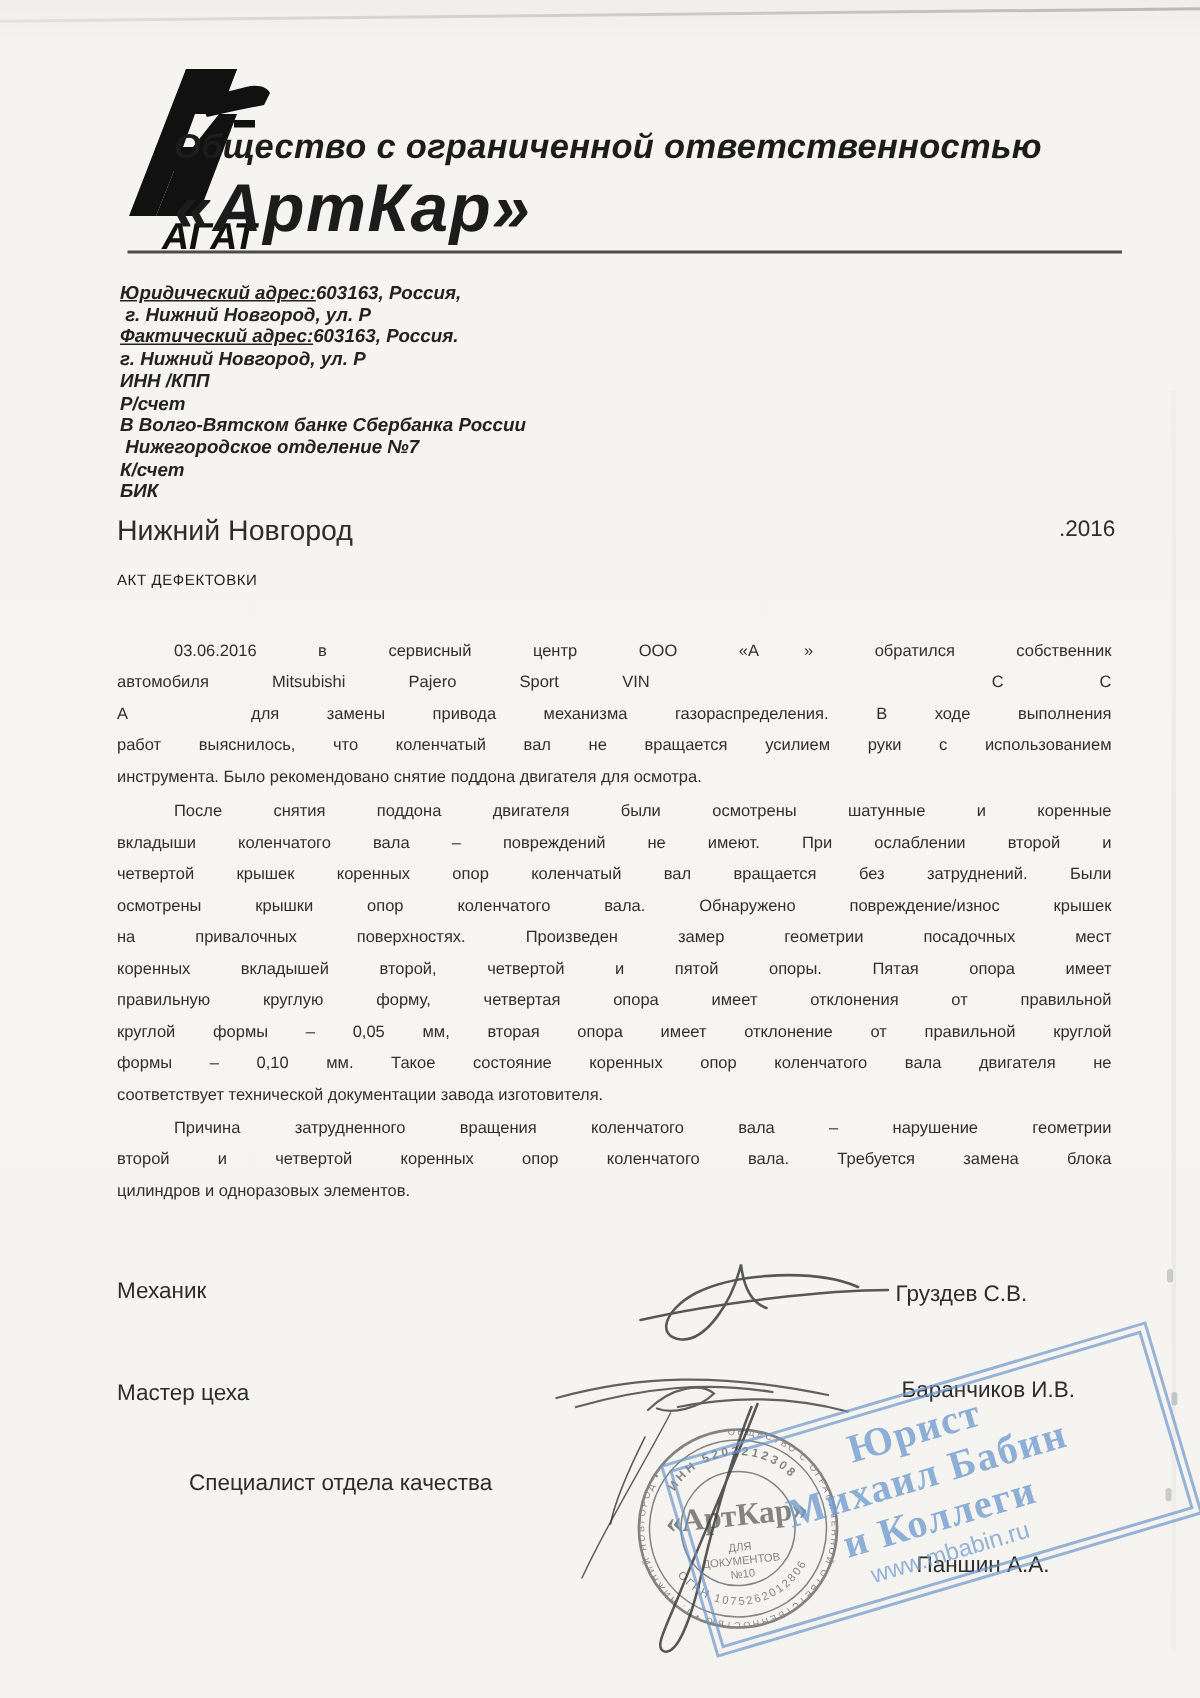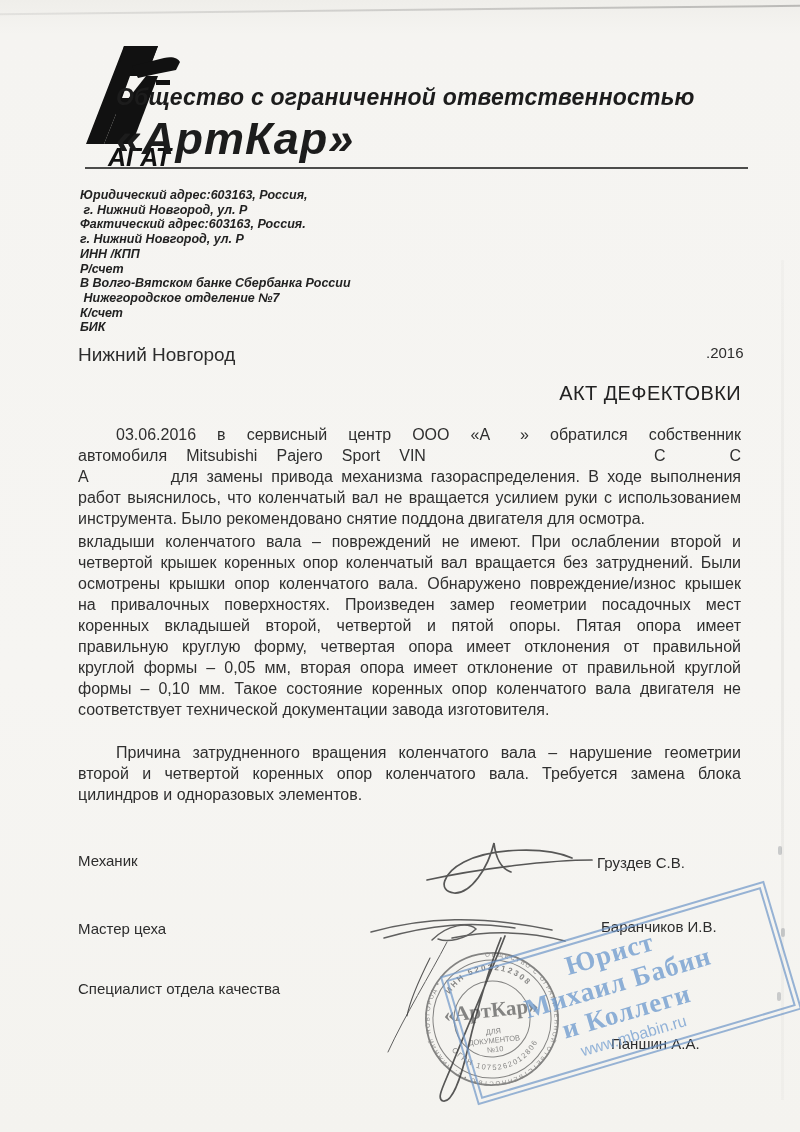--- a/index.html
+++ b/index.html
@@ -25,41 +25,41 @@
   .logo{position:absolute;left:72px;top:36px;width:136px;height:136px;}
   .org-head{position:absolute;left:116px;top:84px;width:700px;text-align:left;color:#1c1c1c;}
   .org-type{font-size:23px;font-weight:bold;font-style:italic;letter-spacing:.2px;}
   .org-name{font-size:45px;font-weight:bold;font-style:italic;margin-top:2px;letter-spacing:1px;}
   .divider{position:absolute;left:85px;top:167px;width:663px;height:2px;background:#2e2e2e;opacity:.85;}
 
   
   .requisites{position:absolute;left:80px;top:188px;font-size:12.5px;line-height:14.7px;
     font-weight:bold;font-style:italic;color:#222;}
   .req-line{white-space:pre-wrap;}
-  .req-line .u{}
+  .req-line .u{text-decoration:underline;}
 
   
   .dl-city{position:absolute;left:78px;top:344px;font-size:19px;color:#2d2d2d;}
   .dl-year{position:absolute;left:706px;top:344px;font-size:15px;color:#2d2d2d;}
-  .doc-title{position:absolute;left:78px;top:382px;width:663px;text-align:right;
-    font-size:20px;color:#222;letter-spacing:.4px;}
-
-  
-  .para{position:absolute;left:78px;width:663px;font-size:16px;line-height:21px;color:#2f2f2f;}
+  .doc-title{position:absolute;left:78px;top:382px;width:663px;text-align:left;
+    font-size:10px;color:#222;letter-spacing:.4px;}
+
+  
+  .para{position:absolute;left:78px;width:663px;font-size:11px;line-height:21px;color:#2f2f2f;}
   .p1{top:424px;} .p2{top:531px;} .p3{top:742px;}
   .tline{text-align:justify;text-align-last:justify;}
   .tline.tlast{text-align-last:left;}
   .gap{display:inline-block;height:1px;}
 
   
   .sig-role{position:absolute;left:78px;font-size:15px;color:#2d2d2d;}
   .sig-name{position:absolute;font-size:15px;color:#2d2d2d;}
   .r1{top:852px;} .n1{left:597px;top:854px;}
   .r2{top:920px;} .n2{left:601px;top:918px;}
-  .r3{top:980px;} .n3{left:611px;top:1035px;}
+  .r3{top:980px;margin-left:48px;} .n3{left:611px;top:1035px;}
 
   .ink-layer{position:absolute;left:0;top:0;width:800px;height:1132px;pointer-events:none;}
 
   
   .watermark{position:absolute;left:452px;top:926px;width:338px;
     transform:rotate(-16.5deg);transform-origin:50% 50%;opacity:.85;z-index:30;}
   .wm-outer{border:2px solid rgba(106,148,199,.8);padding:3px;}
   .wm-inner{border:2px solid rgba(106,148,199,.8);text-align:center;padding:4px 2px 6px 2px;}
   .wm-big{font-family:"Liberation Serif",serif;font-weight:bold;font-size:27px;
     line-height:30px;color:rgba(116,158,208,.95);letter-spacing:1px;}
@@ -110,20 +110,21 @@
   <div class="doc-title">АКТ ДЕФЕКТОВКИ</div>
 
   <div class="para p1">
       <div class="tline"><span class="gap" style="width: 38px;"></span>03.06.2016 в сервисный центр ООО «А<span class="gap" style="width: 30px;"></span>» обратился собственник</div>
       <div class="tline">автомобиля Mitsubishi Pajero Sport VIN<span class="gap" style="width: 228px;"></span>С<span class="gap" style="width: 64px;"></span>С</div>
       <div class="tline">А<span class="gap" style="width: 82px;"></span>для замены привода механизма газораспределения. В ходе выполнения</div>
       <div class="tline">работ выяснилось, что коленчатый вал не вращается усилием руки с использованием</div>
       <div class="tline tlast">инструмента. Было рекомендовано снятие поддона двигателя для осмотра.</div>
     </div>
   <div class="para p2">
+      <div class="tline"><span class="gap" style="width: 38px;"></span>После снятия поддона двигателя были осмотрены шатунные и коренные</div>
       <div class="tline">вкладыши коленчатого вала – повреждений не имеют. При ослаблении второй и</div>
       <div class="tline">четвертой крышек коренных опор коленчатый вал вращается без затруднений. Были</div>
       <div class="tline">осмотрены крышки опор коленчатого вала. Обнаружено повреждение/износ крышек</div>
       <div class="tline">на привалочных поверхностях. Произведен замер геометрии посадочных мест</div>
       <div class="tline">коренных вкладышей второй, четвертой и пятой опоры. Пятая опора имеет</div>
       <div class="tline">правильную круглую форму, четвертая опора имеет отклонения от правильной</div>
       <div class="tline">круглой формы – 0,05 мм, вторая опора имеет отклонение от правильной круглой</div>
       <div class="tline">формы – 0,10 мм. Такое состояние коренных опор коленчатого вала двигателя не</div>
       <div class="tline tlast">соответствует технической документации завода изготовителя.</div>
     </div>

